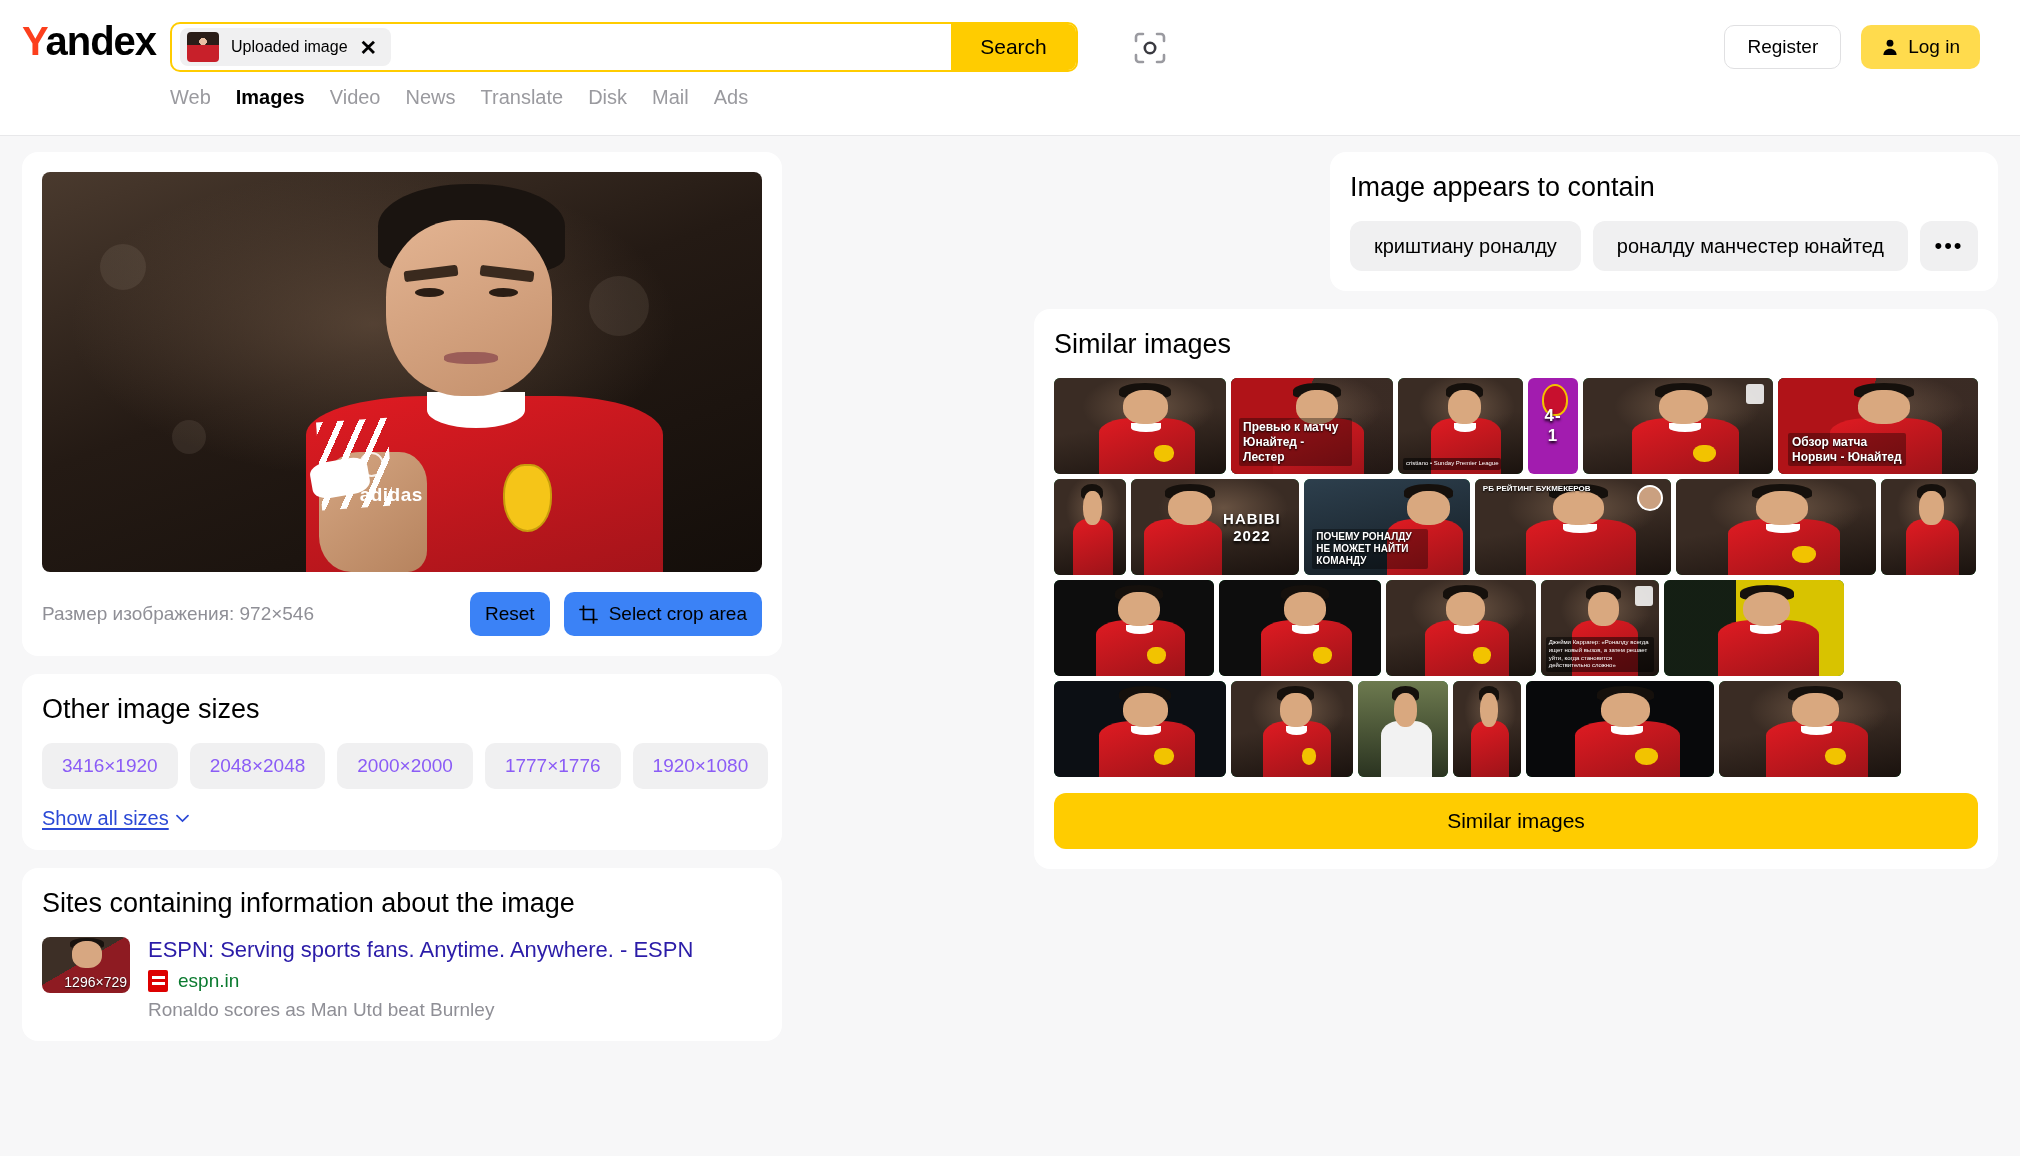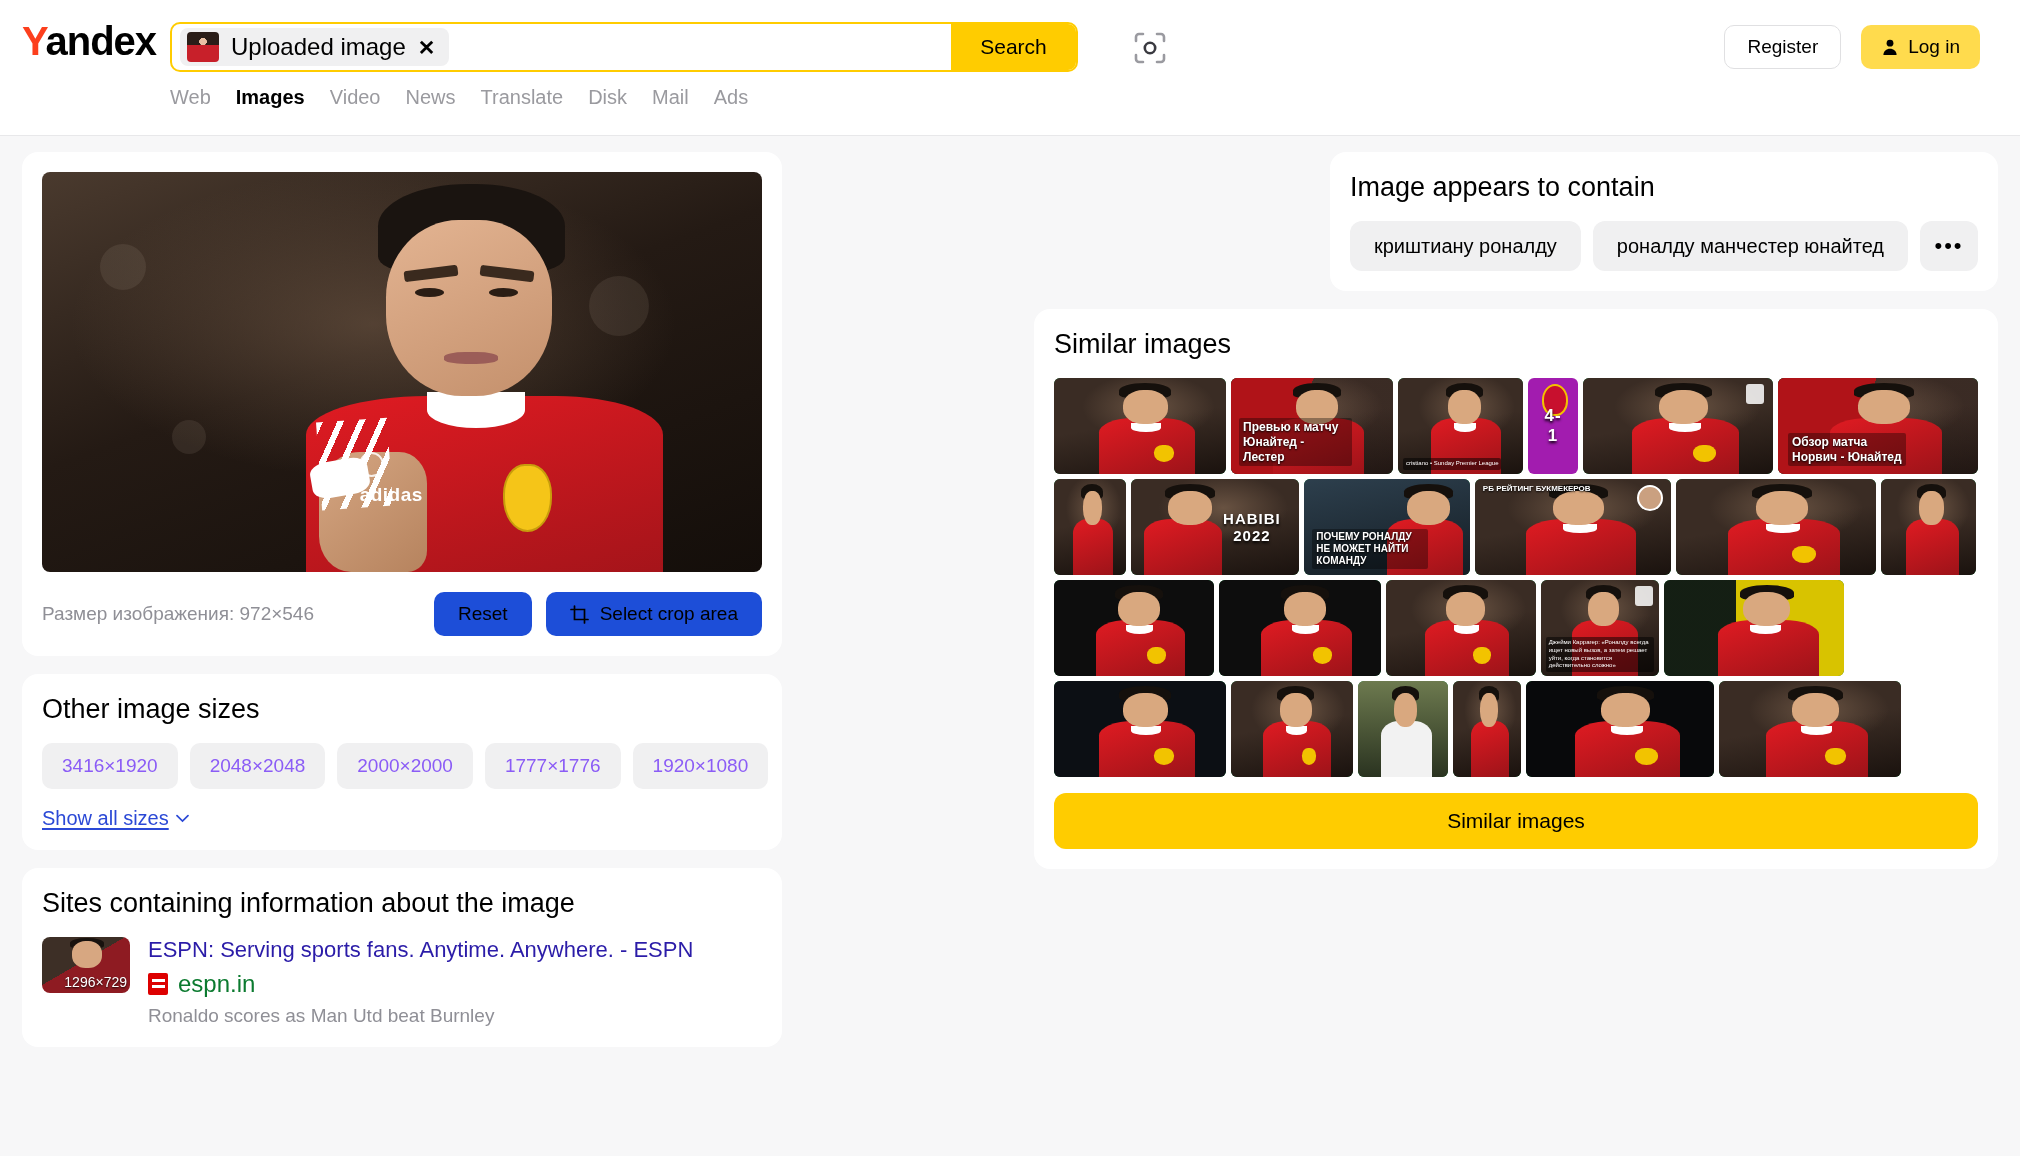--- a/index.html
+++ b/index.html
@@ -39,21 +39,21 @@
     height: 38px; padding: 0 14px 0 7px;
     background: #f0f0f1; border-radius: 8px;
   }
   .chip-thumb {
     width: 32px; height: 30px; border-radius: 4px;
     background:
       radial-gradient(circle at 50% 32%, #e8c0a4 0 14%, transparent 15%),
       linear-gradient(#2a1d18 0 45%, #c8202a 45% 100%);
     flex: none;
   }
-  .chip-label { font-size: 24px; color: #000; white-space: nowrap; }
+  .chip-label { font-size: 16px; color: #000; white-space: nowrap; }
   .chip-x {
     font-size: 21px; font-weight: 700; color: #000;
     cursor: pointer; line-height: 1;
   }
   .search-btn {
     margin-left: auto;
     width: 125px; height: 100%;
     background: #fc0; border: none;
     font-family: inherit; font-size: 21px; color: #000;
     cursor: pointer;
@@ -183,22 +183,22 @@
     background: rgba(220,200,180,.10);
   }
 
   .hero-row {
     display: flex; align-items: center;
     margin-top: 20px;
   }
   .img-size-text { font-size: 19px; color: #8f8f96; }
   .hero-actions { margin-left: auto; display: flex; gap: 14px; }
   .gbtn {
-    height: 44px; padding: 0 24px;
-    background: #1d4ed8; border: none; border-radius: 10px;
+    height: 44px; padding: 0 15px;
+    background: #3b82f6; border: none; border-radius: 10px;
     font-family: inherit; font-size: 19px; color: #000; cursor: pointer;
     display: flex; align-items: center; gap: 11px;
   }
 
   
   .sec-title { font-size: 27px; color: #000; margin-bottom: 18px; }
   .size-chips { display: flex; gap: 12px; flex-wrap: nowrap; }
   .size-chip {
     height: 46px; padding: 0 20px;
     background: #f0f0f1; border: none; border-radius: 10px;
@@ -240,21 +240,21 @@
     background: #d00;
     border-radius: 2px;
     position: relative;
   }
   .espn-mark::before, .espn-mark::after {
     content: ""; position: absolute; left: 4px; right: 3px; height: 3px;
     background: #fff;
   }
   .espn-mark::before { top: 6px; }
   .espn-mark::after { top: 12px; }
-  .site-host { font-size: 24px; color: #0b7a2f; }
+  .site-host { font-size: 19px; color: #0b7a2f; }
   .site-snippet { font-size: 19px; color: #8f8f96; margin-top: 7px; }
 
   
   .tag-chips { display: flex; gap: 12px; }
   .tag-chip {
     height: 50px; padding: 0 24px;
     background: #f0f0f1; border: none; border-radius: 12px;
     font-family: inherit; font-size: 20px; color: #000; cursor: pointer;
     display: flex; align-items: center;
   }

